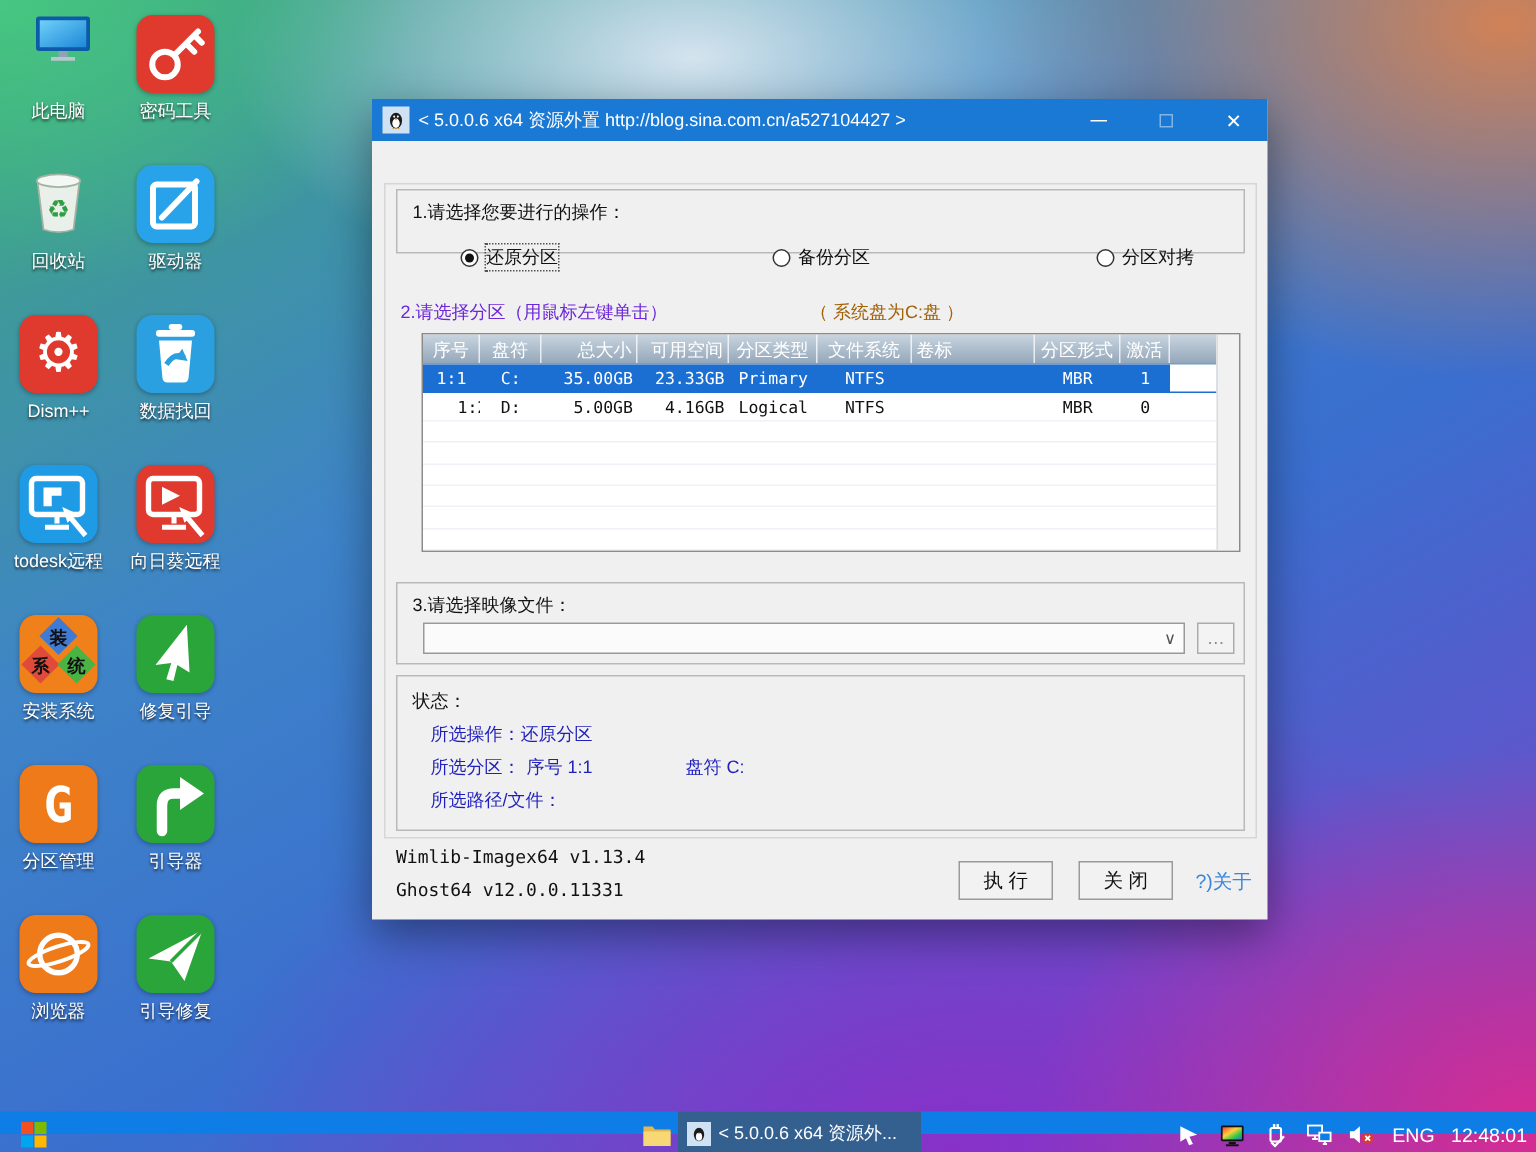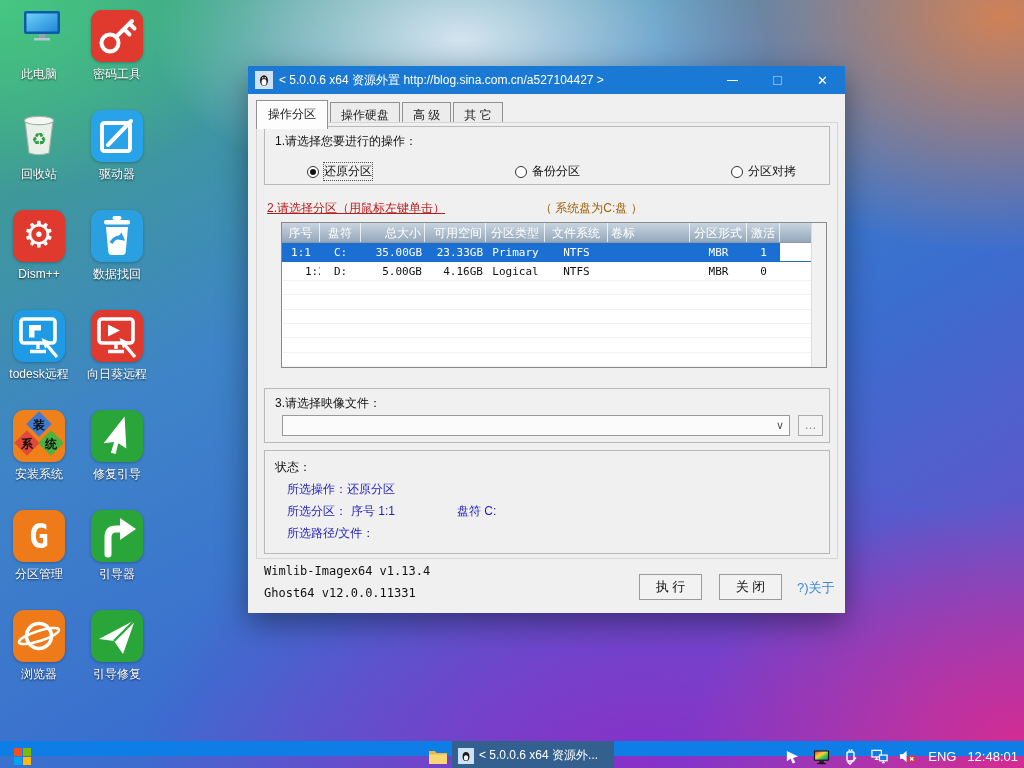--- a/index.html
+++ b/index.html
@@ -39,21 +39,21 @@
 
   .groupbox { position:absolute; border:1px solid #b9b9b9; background:#f0f0f0; }
   .grouplabel { position:absolute; left:10px; top:6px; font-size:12px; color:#111; }
 
   .radio-row { position:absolute; top:36px; left:0; right:0; height:16px; }
   .radio-opt { position:absolute; display:flex; align-items:center; font-size:12px; color:#111; }
   .radio-circ { width:12px; height:12px; border:1px solid #333; border-radius:50%; background:#fff; margin-right:5px; position:relative; flex:none; }
   .radio-circ.sel::after { content:""; position:absolute; left:2px; top:2px; width:6px; height:6px; border-radius:50%; background:#111; }
   .radio-opt.sel .ropt-lbl { outline:1px dotted #555; }
 
-  .sec2-label { position:absolute; left:19px; top:106px; font-size:12px; color:#b91c1c;text-decoration:underline; }
+  .sec2-label { position:absolute; left:19px; top:106px; font-size:12px; color:#6d28d9; }
   .sec2-hint  { position:absolute; left:292px; top:106px; font-size:12px; color:#a16207; }
 
   
   .ptable { position:absolute; left:33px; top:128px; width:546px; height:146px; border:1px solid #8a8a8a; background:#fff; overflow:hidden; display:flex; }
   .tcols { flex:1; display:flex; flex-direction:column; min-width:0; }
   .vscroll { width:15px; background:#f1f1f1; border-left:1px solid #dcdcdc; flex:none; }
   .trow { display:flex; height:19px; line-height:19px; font-family:"DejaVu Sans Mono", monospace; font-size:11px; color:#111; border-bottom:1px solid #eef2f6; }
   .trow.head { height:20px; line-height:20px; background:linear-gradient(#c9d5e0,#94a7ba); color:#fff; font-family:"Liberation Sans", sans-serif; font-size:12px; border-bottom:1px solid #8a9aab; }
   .trow.head .tcell { border-right:1px solid rgba(255,255,255,.75); }
   .trow.sel { background:#1b6fd2; color:#fff; border-bottom-color:#1b6fd2; }
@@ -296,29 +296,23 @@
       <span class="tb-btn tb-min">
           <i></i>
         </span>
       <span class="tb-btn tb-max">
           <i></i>
         </span>
       <span class="tb-btn">✕</span>
     </div>
 
     <div class="client">
-      <div class="tabs">
-          <span class="tab active">操作分区</span>
-          <span class="tab">操作硬盘</span>
-          <span class="tab">高 级</span>
-          <span class="tab">其 它</span>
-        </div>
       <div class="tabpane"></div>
 
-      <div class="groupbox" style="left:16px; top:32px; width:566px; height:59px;">
+      <div class="groupbox" style="left:16px; top:32px; width:566px; height:43px;">
         <div class="grouplabel">1.请选择您要进行的操作：</div>
         <div class="radio-row">
           <span class="radio-opt sel" style="left:42px;">
             <span class="radio-circ sel"></span>
             <span class="ropt-lbl">还原分区</span>
           </span>
           <span class="radio-opt" style="left:250px;">
             <span class="radio-circ"></span>
             <span class="ropt-lbl">备份分区</span>
           </span>

